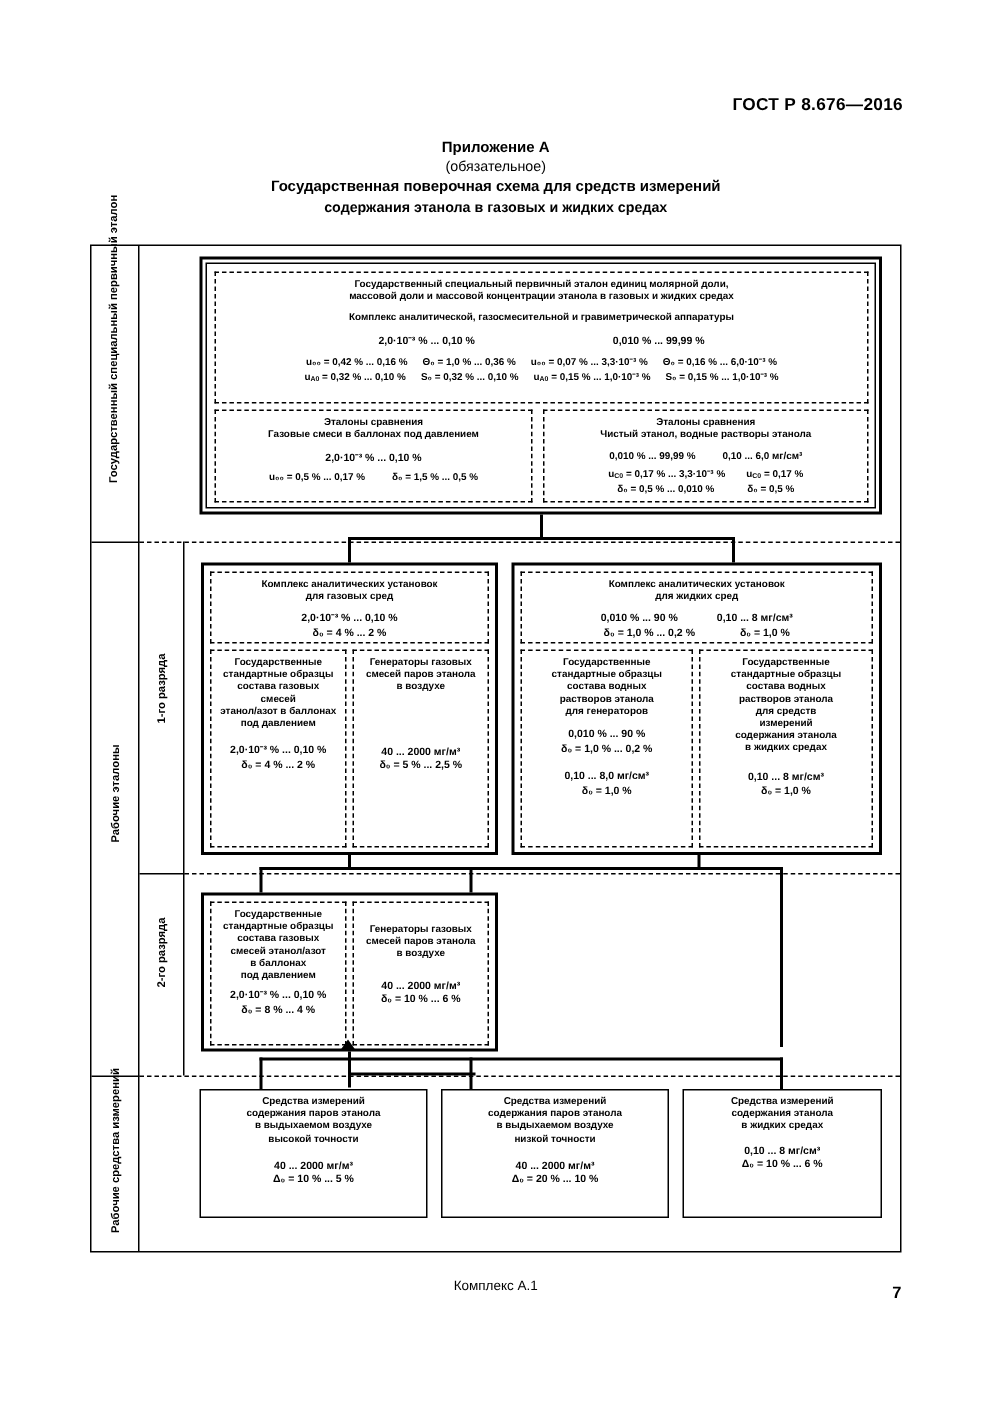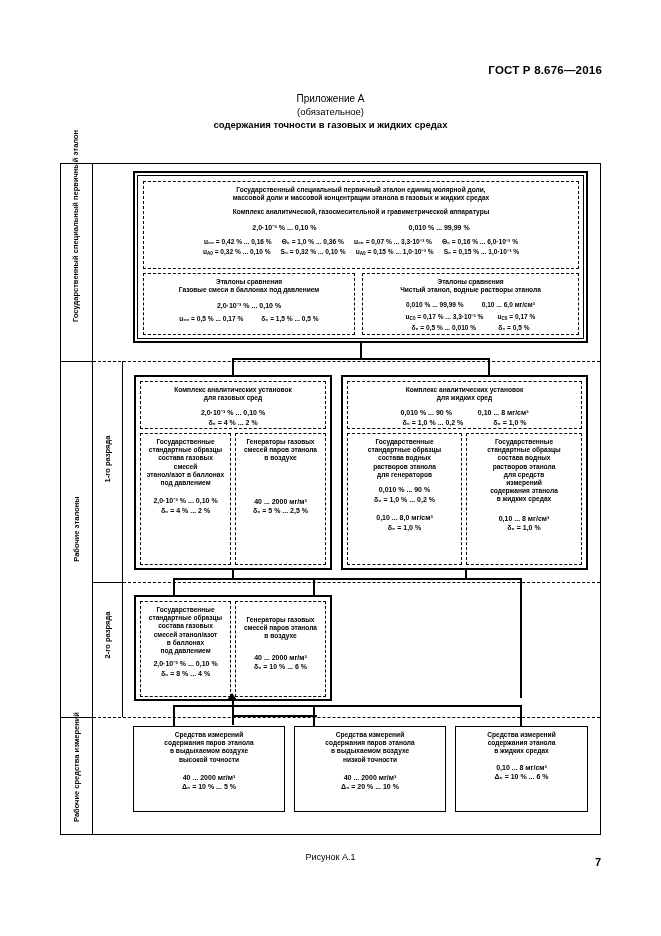--- a/index.html
+++ b/index.html
@@ -3,21 +3,21 @@
 <meta charset="utf-8">
 <style>
   html,body{margin:0;padding:0;background:#fff;}
   body{width:661px;height:936px;font-family:"Liberation Sans",sans-serif;color:#000;position:relative;overflow:hidden;}
 
   .page{position:absolute;inset:0;}
 
   
   .gost-no{position:absolute;top:64px;right:59px;font-size:11.5px;font-weight:bold;letter-spacing:.2px;}
   .app-title{position:absolute;top:92px;left:0;width:661px;text-align:center;}
-  .app-title .l1{font-size:10px;font-weight:normal;line-height:13px;}
+  .app-title .l1{font-size:10px;font-weight:bold;line-height:13px;}
   .app-title .l2{font-size:9.5px;font-weight:normal;line-height:13px;}
   .app-title .l3{font-size:10px;font-weight:bold;line-height:13.5px;}
   .app-title .l4{font-size:9.5px;font-weight:bold;line-height:13px;}
 
   
   .frame{position:absolute;left:60px;top:163px;width:541px;height:672px;border:1.6px solid #000;box-sizing:border-box;}
 
   
   .labelcol{position:absolute;left:0;top:0;width:32px;height:100%;border-right:1.4px solid #000;box-sizing:border-box;}
   .labelcol2{position:absolute;left:32px;top:197px;width:30px;height:356px;border-right:1.4px solid #000;box-sizing:border-box;}
@@ -55,21 +55,22 @@
 </head>
 <body>
 
 <div class="page">
 
   <div class="gost-no">ГОСТ Р 8.676—2016</div>
 
   <div class="app-title">
     <div class="l1">Приложение А</div>
     <div class="l2">(обязательное)</div>
-    <div class="l4">содержания точности в газовых и жидких средах</div>
+    <div class="l3">Государственная поверочная схема для средств измерений</div>
+    <div class="l4">содержания этанола в газовых и жидких средах</div>
   </div>
 
   <div class="frame">
 
     <div class="labelcol"></div>
     <div class="labelcol2"></div>
 
     <div class="hline" style="top:197px;width:32px;"></div>
     <div class="hline" style="top:553px;width:32px;"></div>
     <div class="hline" style="left:32px;top:418px;width:30px;"></div>
@@ -312,15 +313,15 @@
         <div class="ttl">Средства измерений</div>
         <div class="ttl">содержания этанола</div>
         <div class="ttl">в жидких средах</div>
         <div class="val" style="margin-top:7px;">0,10 ... 8 мг/см³</div>
         <div class="val">Δ₀ = 10 % ... 6 %</div>
       </div>
     </div>
 
   </div>
 
-  <div class="caption">Рисунок А.1</div>
+  <div class="caption">Комплекс А.1</div>
   <div class="pageno">7</div>
 </div>
 
 </body></html>

